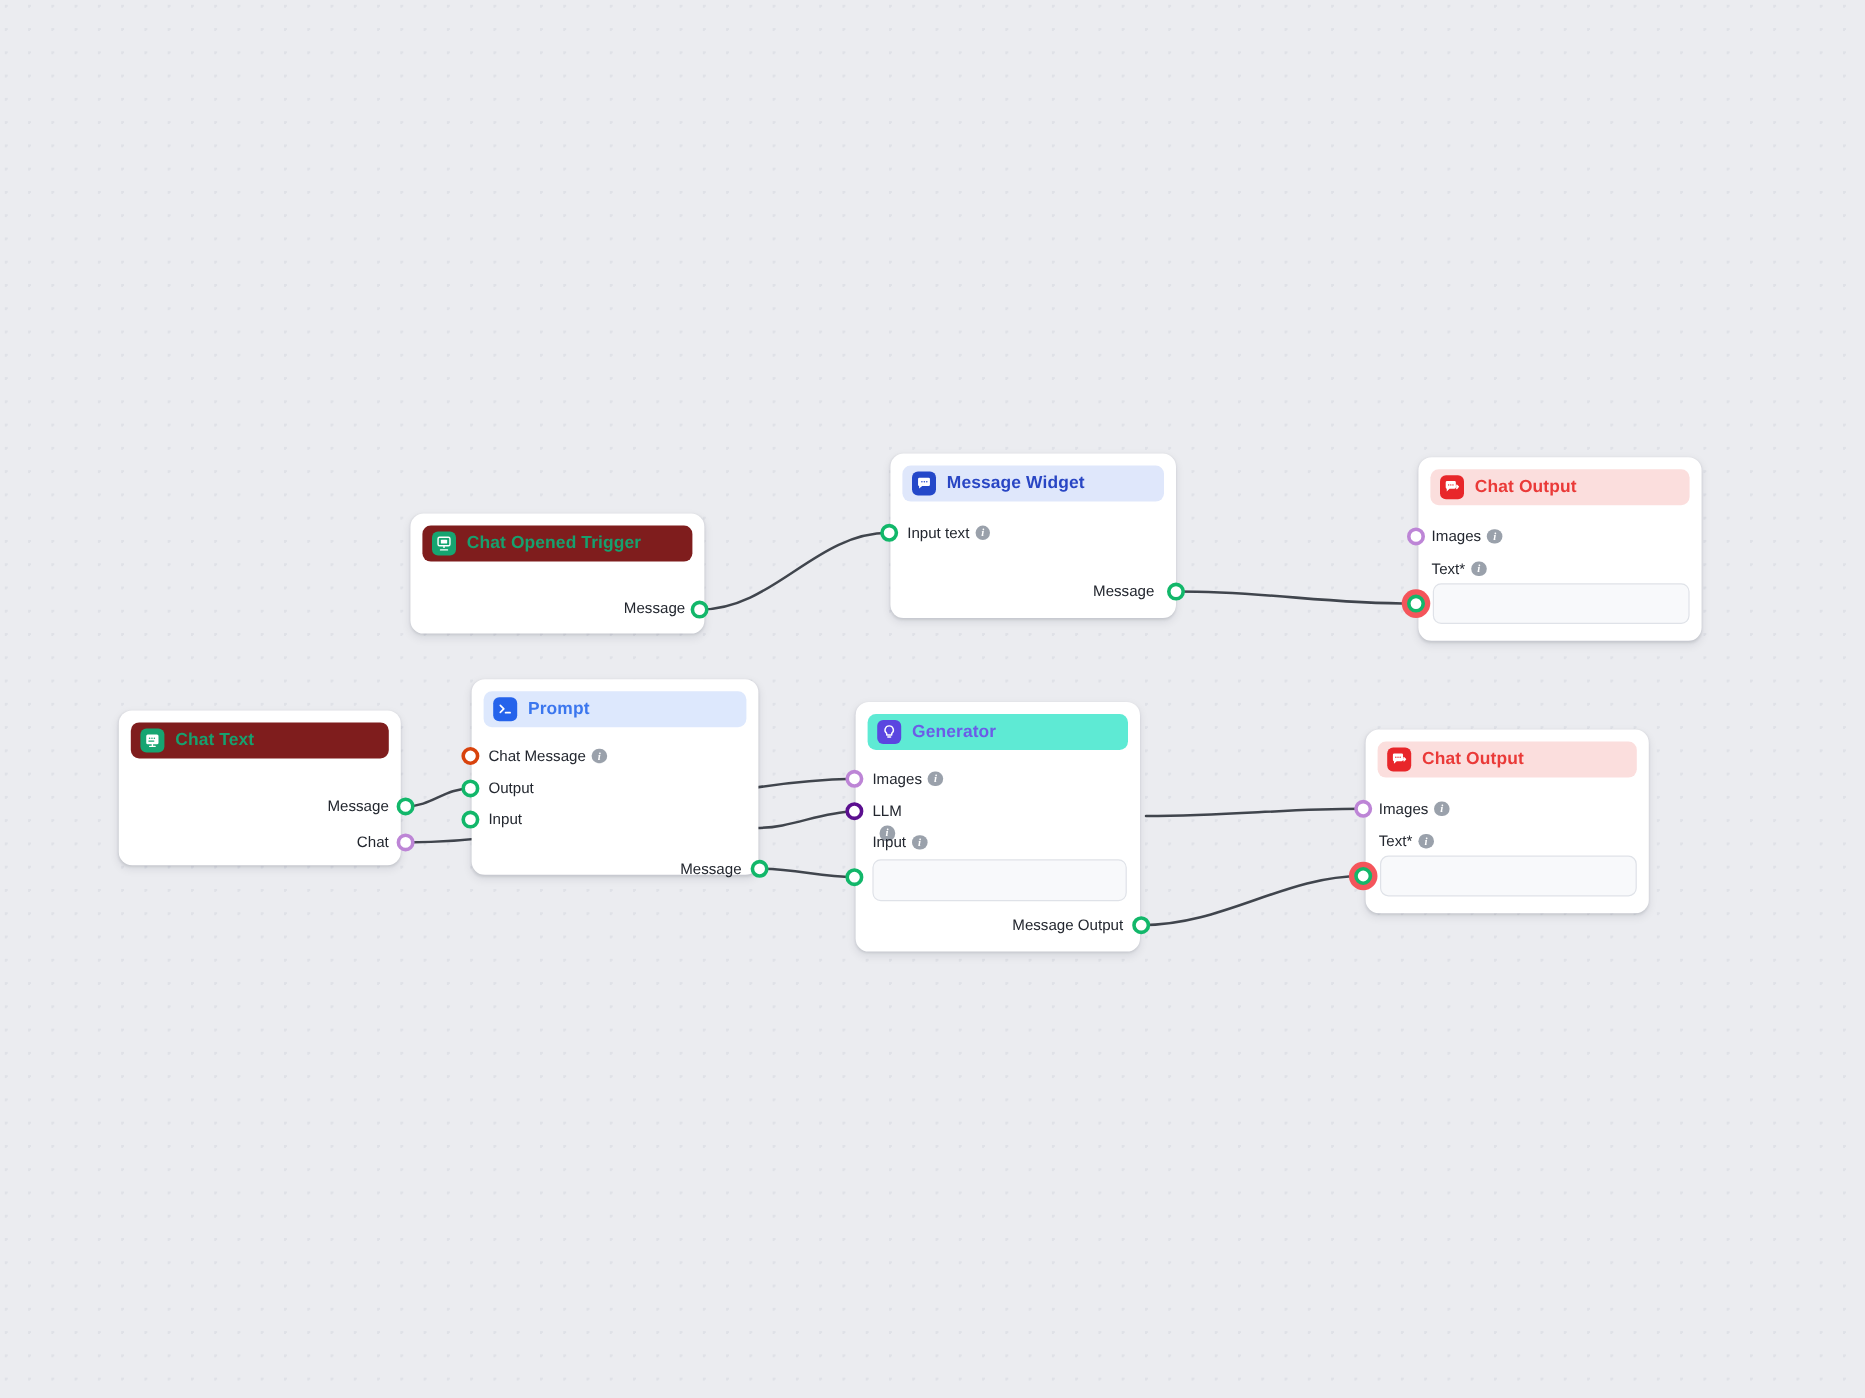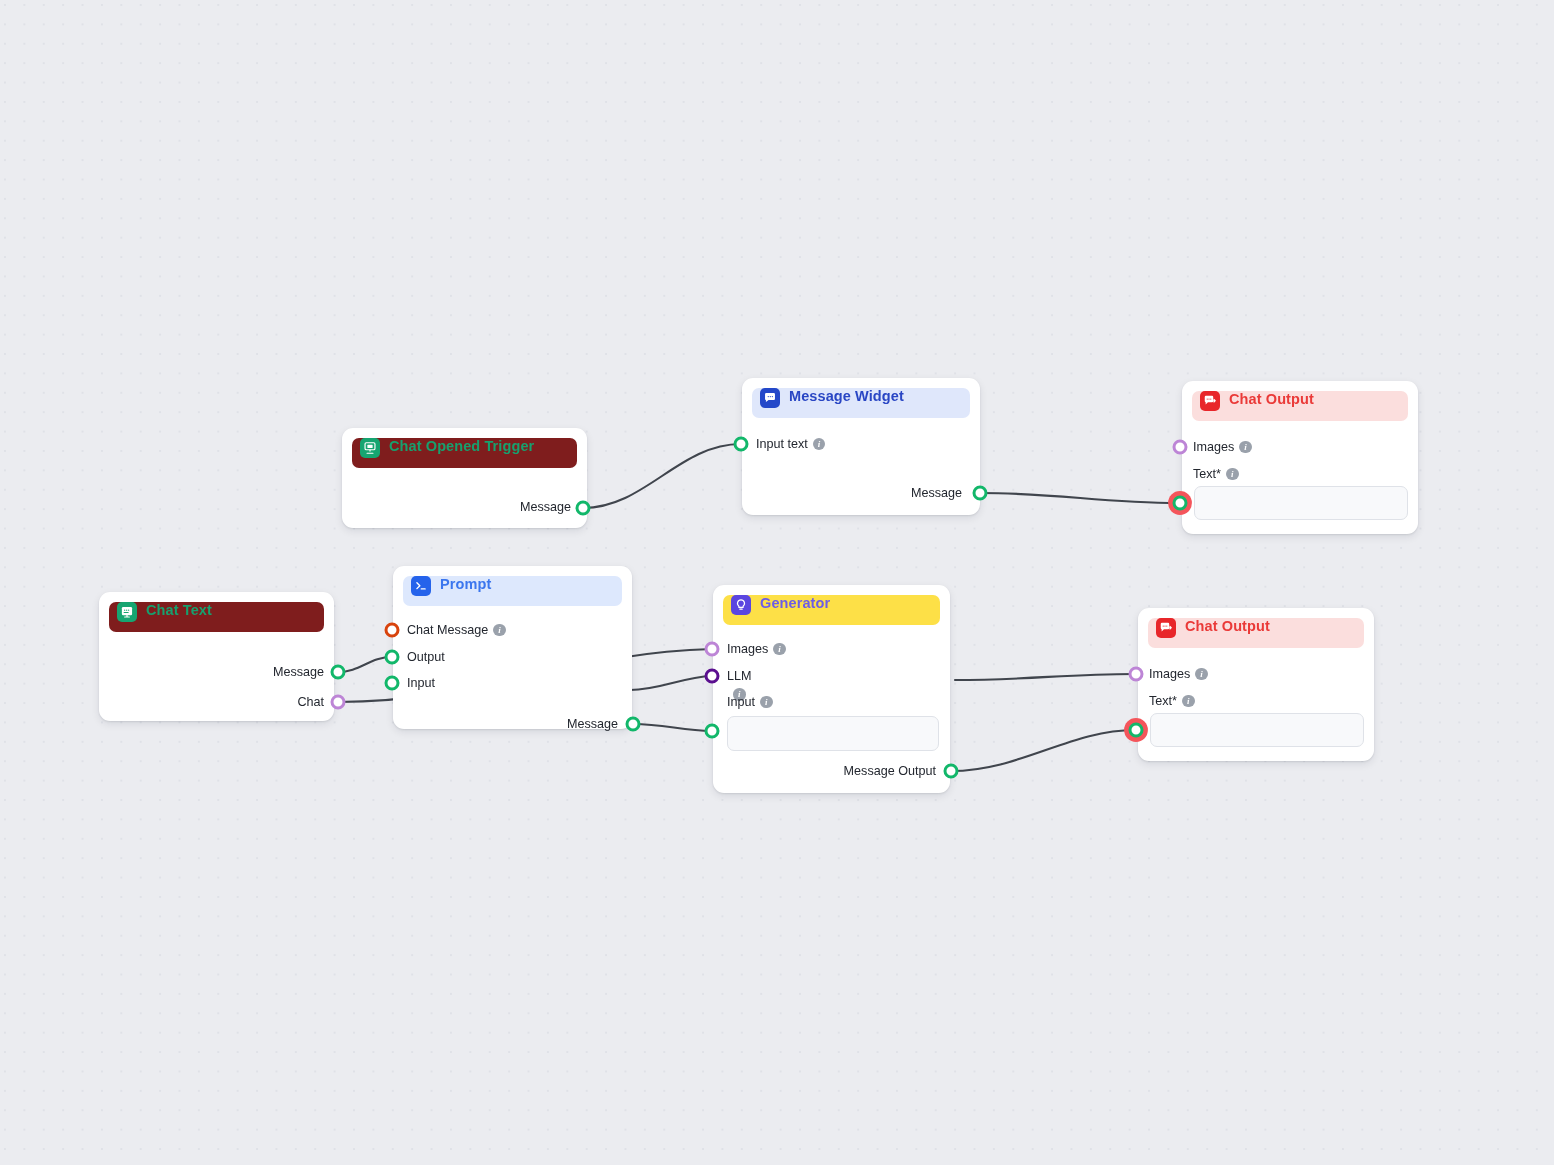--- a/index.html
+++ b/index.html
@@ -19,21 +19,21 @@
 
   .node{
     position:absolute;z-index:2;
     background:#ffffff;
     border-radius:11px;
     box-shadow:0 1px 2px rgba(16,24,40,.10), 0 3px 8px rgba(16,24,40,.09);
   }
   .nhead{
     position:absolute;left:10px;right:10px;top:10px;height:30px;
     border-radius:7px;
-    display:flex;gap:9px;
+    display:flex;align-items:center;gap:9px;
     padding-left:8px;
     box-sizing:border-box;
   }
   .nhead .ico{
     width:20px;height:20px;border-radius:5px;
     display:flex;align-items:center;justify-content:center;flex:0 0 auto;
   }
   .nhead .ico svg{display:block;}
   .ntitle{font-size:14.5px;font-weight:bold;letter-spacing:.1px;white-space:nowrap;}
 
@@ -43,21 +43,21 @@
   .th-green  .ntitle{color:#17a06e;}
   .th-blue   .nhead{background:#dfe7fb;}
   .th-blue   .ico{background:#2448c9;}
   .th-blue   .ntitle{color:#2946c4;}
   .th-brightblue .nhead{background:#dde8fd;}
   .th-brightblue .ico{background:#2563eb;}
   .th-brightblue .ntitle{color:#3b76ee;}
   .th-red    .nhead{background:#fbdedd;}
   .th-red    .ico{background:#e8262a;}
   .th-red    .ntitle{color:#ea3a38;}
-  .th-purple .nhead{background:#fde047;}
+  .th-purple .nhead{background:#5eead4;}
   .th-purple .ico{background:#5b46e0;}
   .th-purple .ntitle{color:#6c5ce7;}
 
   
   .port{
     position:absolute;width:15px;height:15px;border-radius:50%;
     background:#ffffff;box-sizing:border-box;z-index:4;
     transform:translate(-50%,-50%);
   }
   .p-green{border:3.4px solid #12b76a;}

